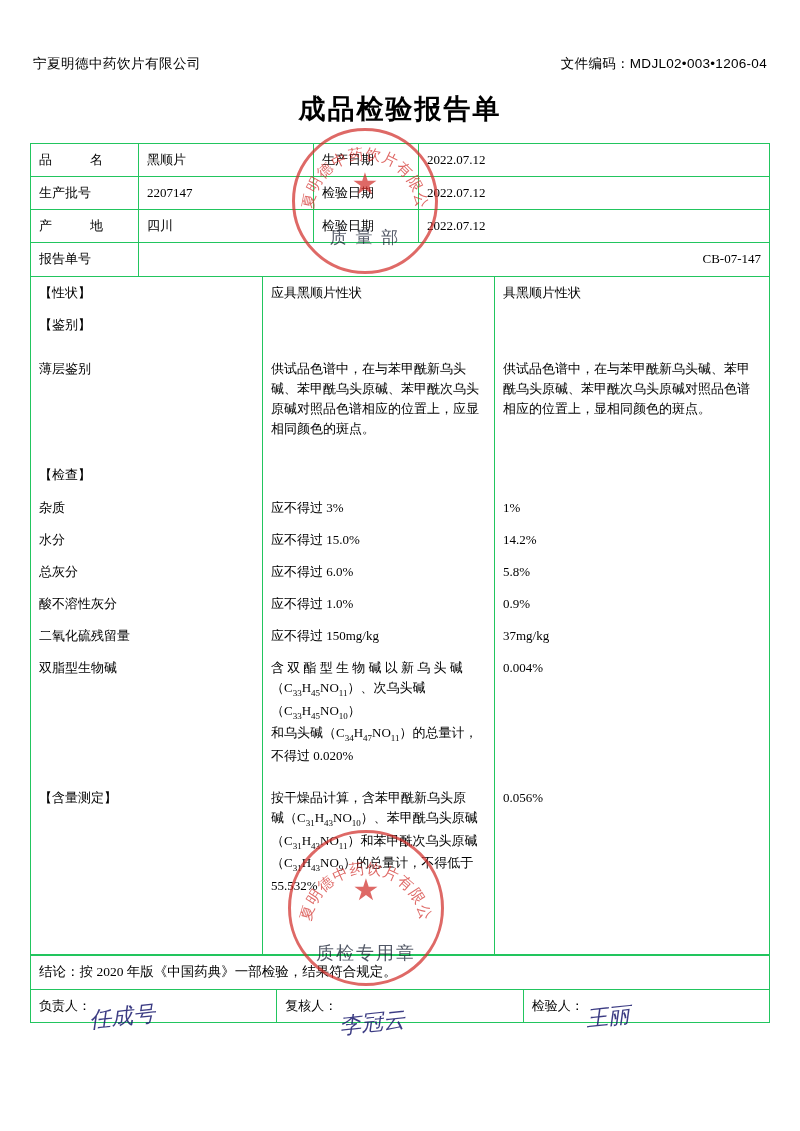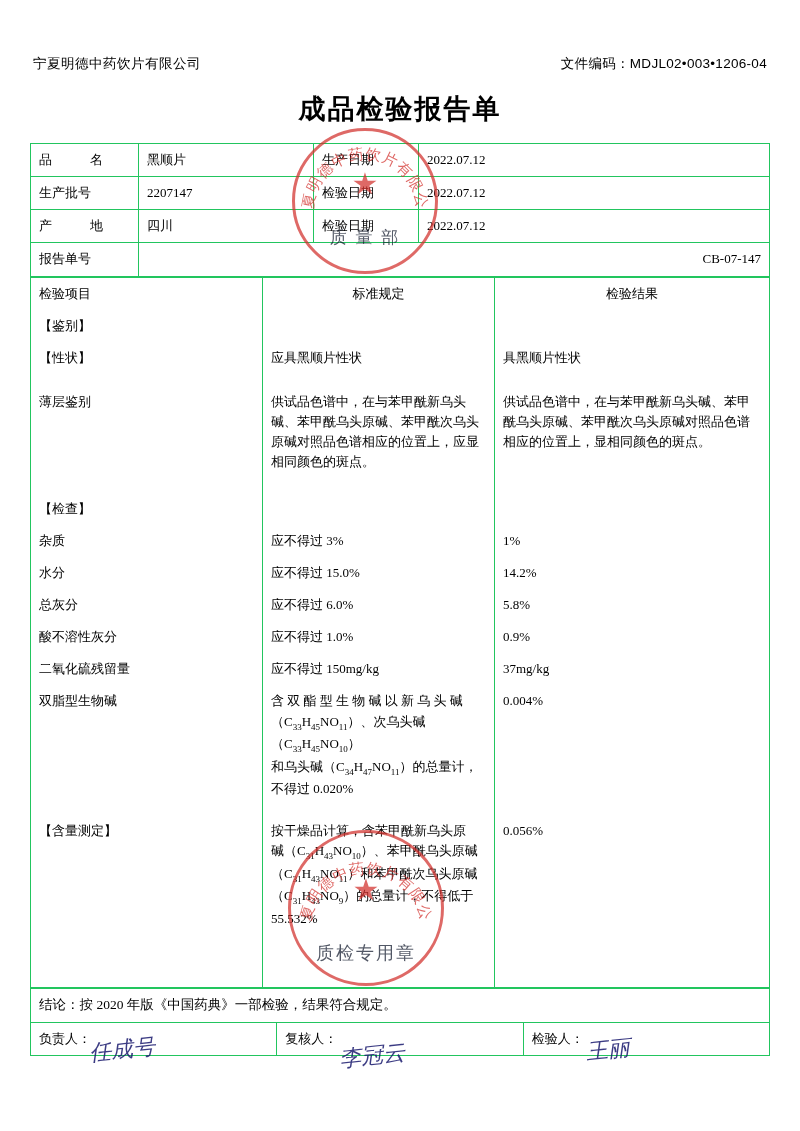--- a/index.html
+++ b/index.html
@@ -220,36 +220,31 @@
     </tbody>
   </table>
 
   <table class="report">
     <colgroup>
       <col style="width:232px">
       <col style="width:232px">
       <col>
     </colgroup>
     <tbody>
-      <tr>
-        <td class="c-head nb-bottom">检验项目</td>
-        <td class="c-head-center nb-bottom">标准规定</td>
-        <td class="c-head-center nb-bottom">检验结果</td>
+
+      <tr>
+        <td class="nb-top nb-bottom">【性状】</td>
+        <td class="nb-top nb-bottom">应具黑顺片性状</td>
+        <td class="nb-top nb-bottom">具黑顺片性状</td>
       </tr>
 
       <tr>
         <td class="nb-top nb-bottom">【鉴别】</td>
         <td class="nb-top nb-bottom"></td>
         <td class="nb-top nb-bottom"></td>
-      </tr>
-
-      <tr>
-        <td class="nb-top nb-bottom">【性状】</td>
-        <td class="nb-top nb-bottom">应具黑顺片性状</td>
-        <td class="nb-top nb-bottom">具黑顺片性状</td>
       </tr>
 
       <tr>
         <td class="nb-top nb-bottom" style="padding-top:18px;">薄层鉴别</td>
         <td class="nb-top nb-bottom" style="padding-top:18px;">供试品色谱中，在与苯甲酰新乌头碱、苯甲酰乌头原碱、苯甲酰次乌头原碱对照品色谱相应的位置上，应显相同颜色的斑点。</td>
         <td class="nb-top nb-bottom" style="padding-top:18px;">供试品色谱中，在与苯甲酰新乌头碱、苯甲酰乌头原碱、苯甲酰次乌头原碱对照品色谱相应的位置上，显相同颜色的斑点。</td>
       </tr>
 
       <tr>
         <td class="nb-top nb-bottom" style="padding-top:20px;">【检查】</td>

